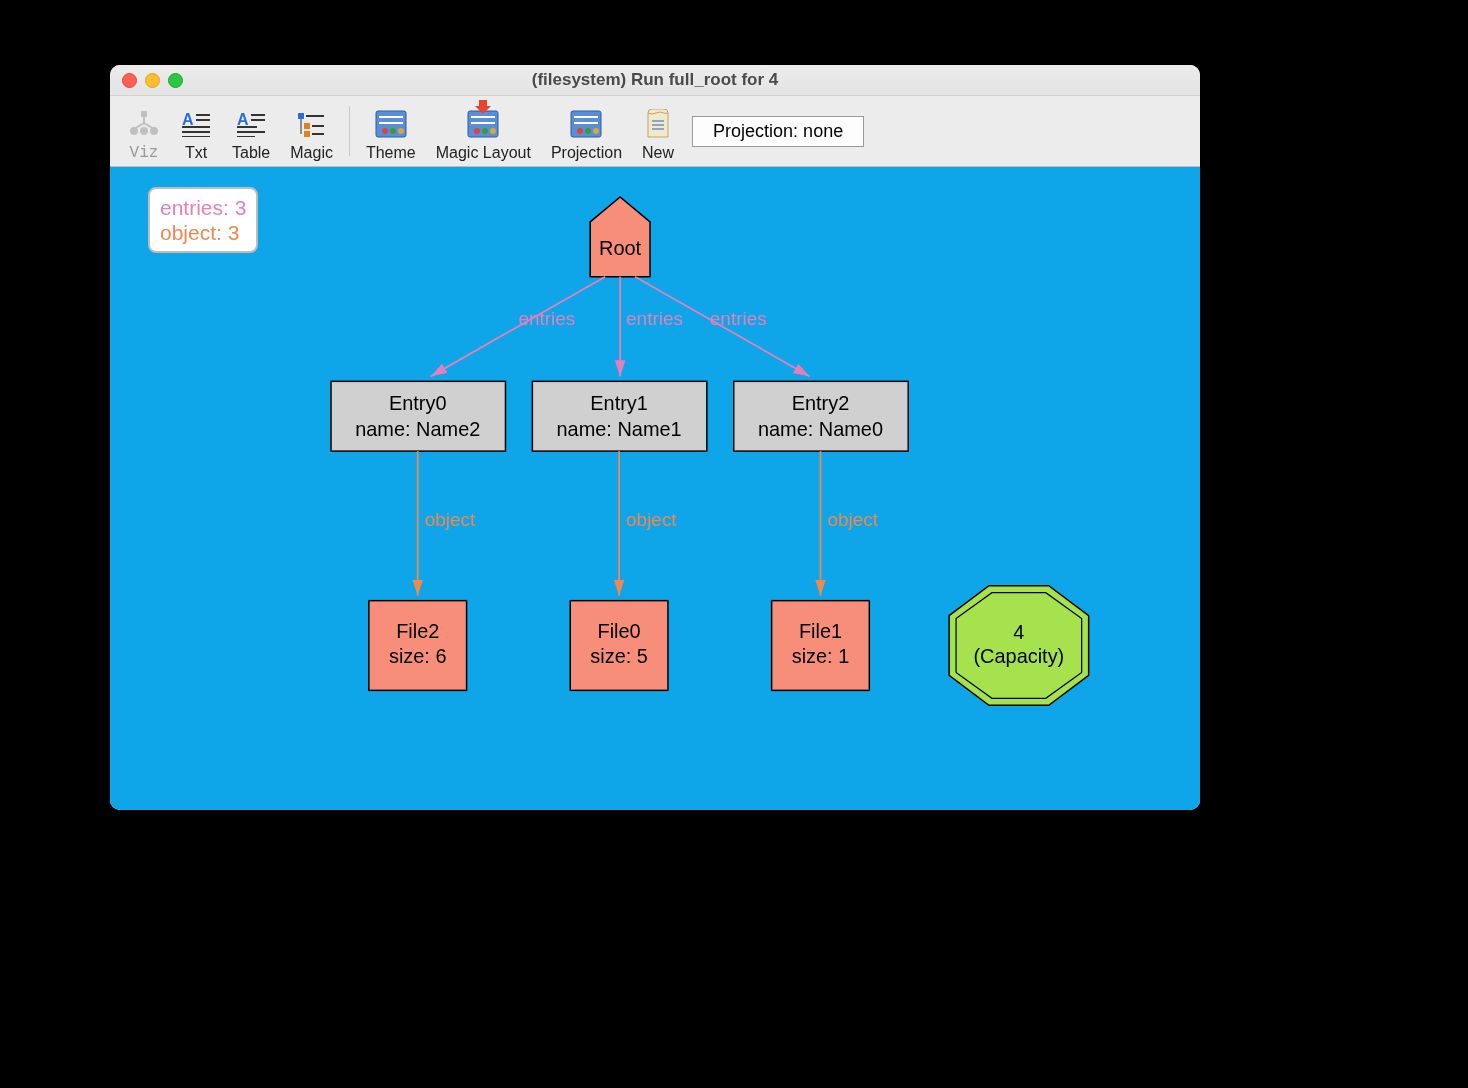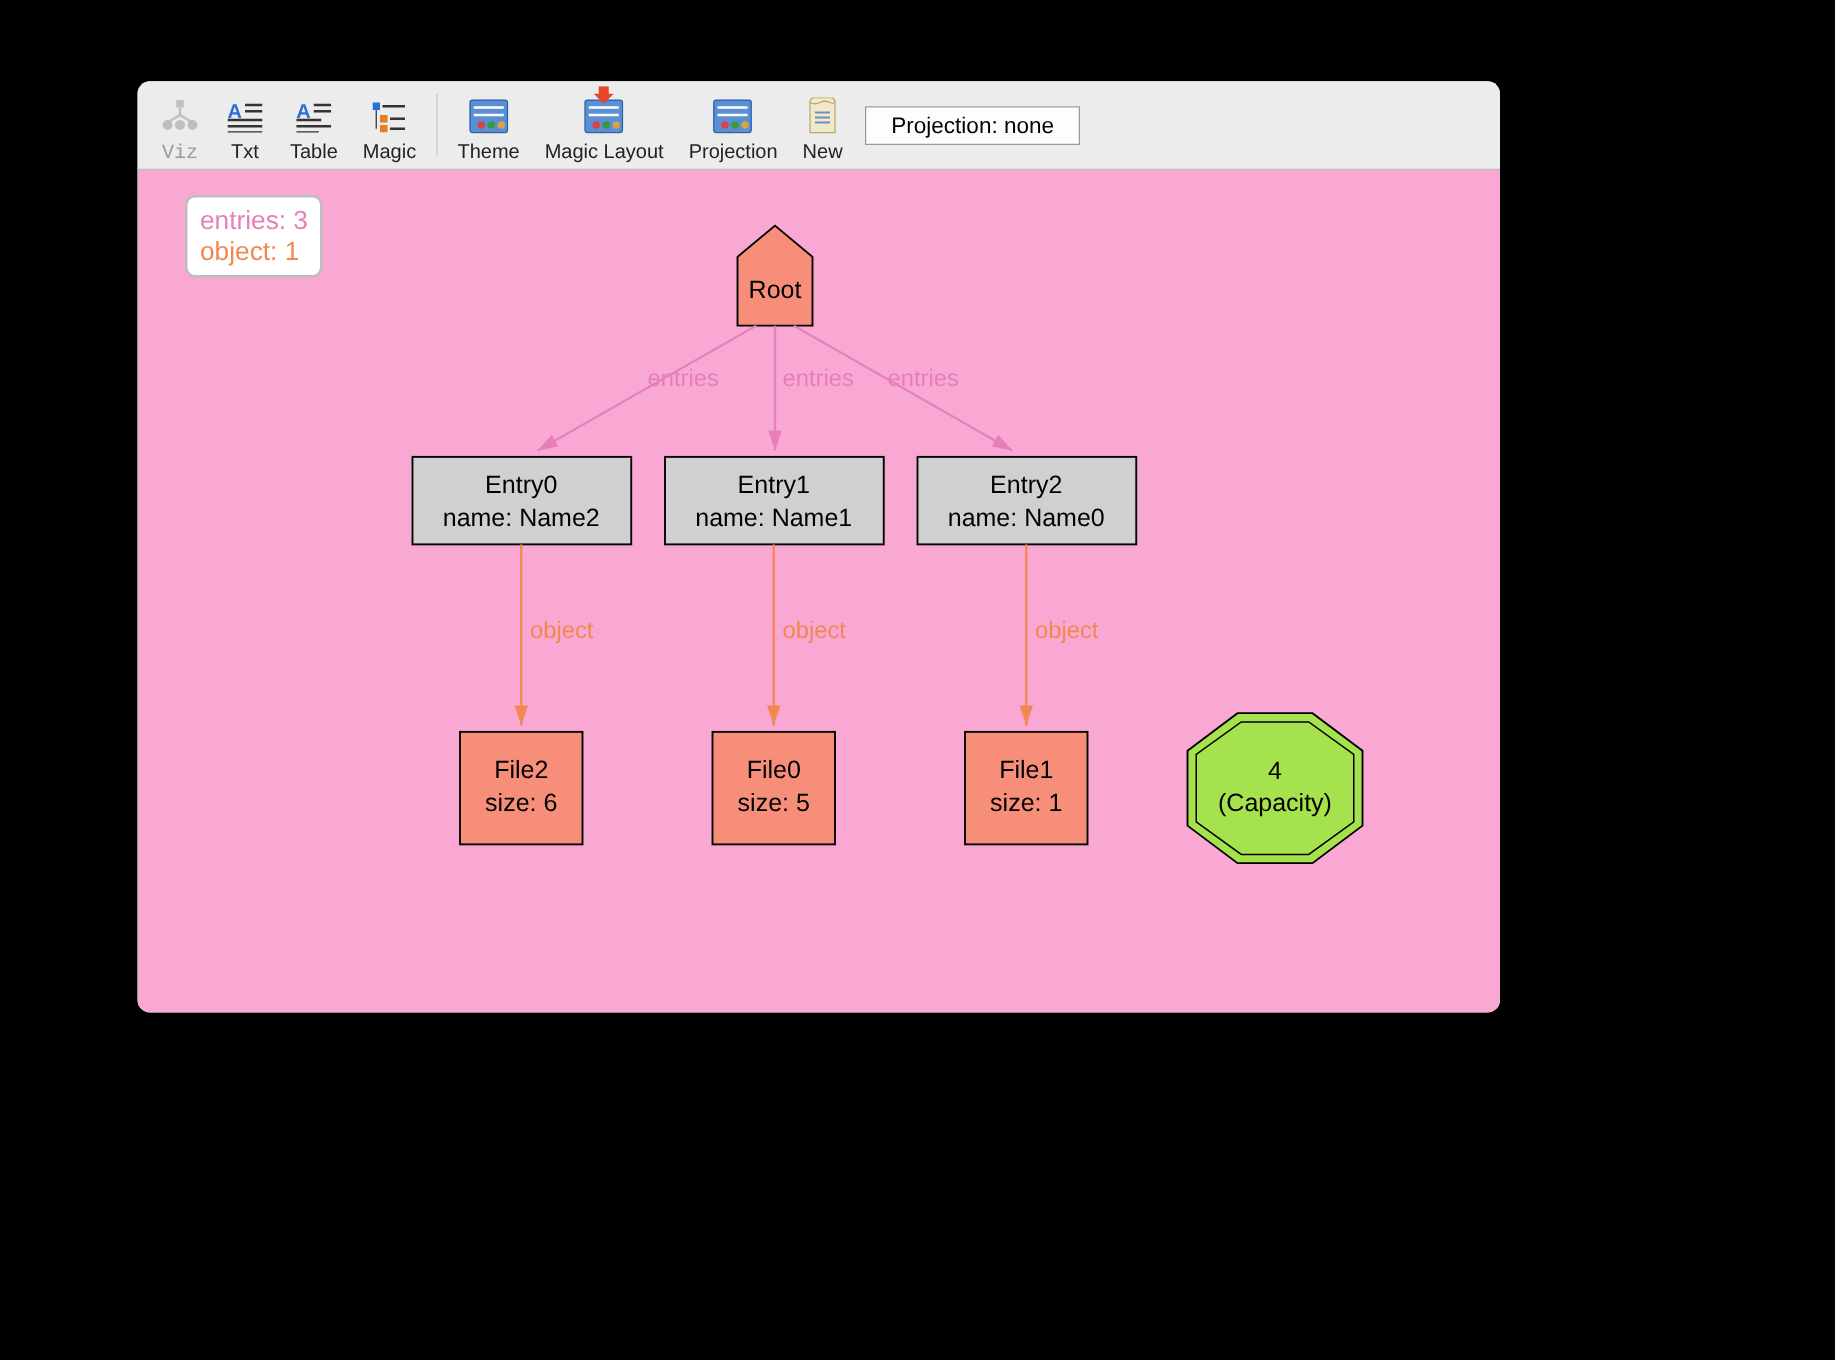--- a/index.html
+++ b/index.html
@@ -87,21 +87,21 @@
     margin-left: 8px;
     border: 1px solid #9a9a9a;
     background: #fdfdfd;
     padding: 4px 20px;
     font-size: 18px;
     box-shadow: inset 0 1px 0 #fff;
   }
   .canvas {
     flex: 1;
     position: relative;
-    background: #f9a8d4;
+    background: #0ea5e9;
   }
   .legend {
     position: absolute;
     left: 38px;
     top: 20px;
     border: 2px solid #bdbdbd;
     border-radius: 8px;
     padding: 6px 10px;
     font-size: 21px;
     line-height: 1.2;
@@ -119,20 +119,28 @@
   .node-sub { font-size: 20px; fill:#000; text-anchor:middle; }
   .edge-label { font-size: 19px; }
   .el-pink { fill: #e67fb8; }
   .el-orange { fill: #f0884f; }
   .octlabel { font-size:20px; fill:#000; text-anchor:middle;}
 </style>
 </head>
 <body>
 
 <div class="window">
+  <div class="titlebar">
+    <div class="traffic">
+      <div class="dot red"></div>
+      <div class="dot yellow"></div>
+      <div class="dot green"></div>
+    </div>
+    <div class="title">(filesystem) Run full_root for 4</div>
+  </div>
 
   <div class="toolbar">
     <div class="tool disabled">
       <div class="ticon">
         <svg width="30" height="26" viewBox="0 0 30 26">
           <rect x="12" y="0" width="6" height="6" fill="#bfbfbf"></rect>
           <line x1="15" y1="6" x2="15" y2="12" stroke="#bfbfbf" stroke-width="2"></line>
           <line x1="15" y1="12" x2="5" y2="18" stroke="#bfbfbf" stroke-width="2"></line>
           <line x1="15" y1="12" x2="25" y2="18" stroke="#bfbfbf" stroke-width="2"></line>
           <circle cx="5" cy="20" r="4" fill="#bfbfbf"></circle>
@@ -238,21 +246,21 @@
       <span>New</span>
     </div>
     <div class="projection">
       <span>Projection: none</span>
     </div>
   </div>
 
   <div class="canvas">
     <div class="legend">
       <div class="l1">entries: 3</div>
-      <div class="l2">object: 1</div>
+      <div class="l2">object: 3</div>
     </div>
 
     <svg class="diagram" viewBox="0 0 1090 645">
       <defs>
         <marker id="arrow-pink" markerWidth="10" markerHeight="10" refX="9" refY="3" orient="auto">
           <path d="M0,0 L9,3 L0,6 Z" fill="#e67fb8"></path>
         </marker>
         <marker id="arrow-orange" markerWidth="10" markerHeight="10" refX="9" refY="3" orient="auto">
           <path d="M0,0 L9,3 L0,6 Z" fill="#f0884f"></path>
         </marker>

